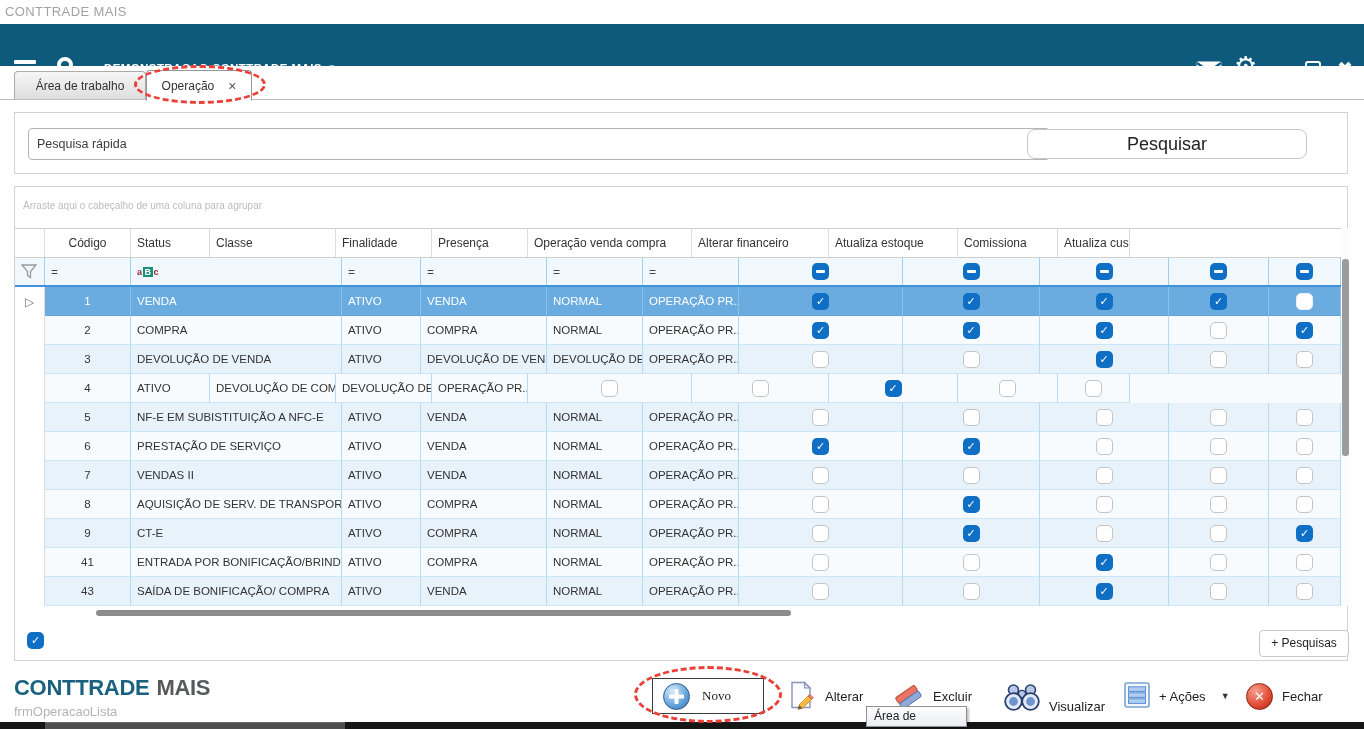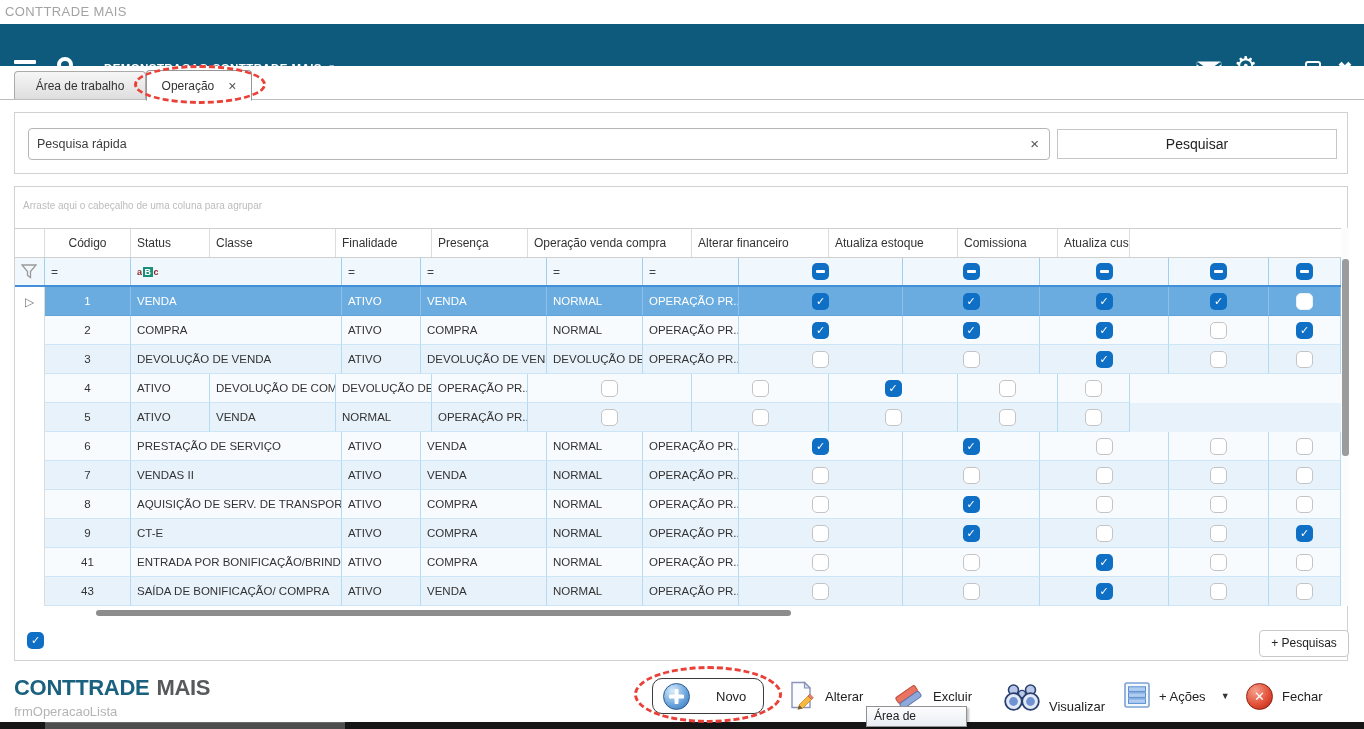--- a/index.html
+++ b/index.html
@@ -36,21 +36,21 @@
   .annot { position:absolute; border:3.4px dashed #ea4038; border-radius:50%; pointer-events:none; z-index:30; }
   .annot-tab { left:134px; top:65px; width:132px; height:39px; }
   .annot-novo { left:634px; top:666px; width:148px; height:57px; }
 
   
   .search-panel { position:absolute; left:14px; top:112px; width:1334px; height:62px; border:1px solid #d2d2d2; background:#fff; }
   .search-box { position:absolute; left:13px; top:15px; width:1022px; height:32px; border:1px solid #b5b5b5; border-radius:4px; background:#fff; }
   .search-box input { position:absolute; left:8px; top:1px; width:975px; height:28px; border:none; outline:none; font-size:12.5px; font-family:inherit; color:#333; background:transparent; }
   .search-box input::placeholder { color:#3c3c3c; opacity:1; }
   .search-clear { position:absolute; right:10px; top:6px; font-size:15px; color:#555; cursor:pointer; }
-  .btn-pesquisar { position:absolute; left:1042px; top:16px; width:280px; height:30px; border:1px solid #c6c6c6; border-radius:0; background:#fff; font-size:14px; color:#222; text-align:center; line-height:28px; cursor:pointer; }
+  .btn-pesquisar { position:absolute; left:1012px; top:16px; width:280px; height:30px; border:1px solid #c6c6c6; border-radius:8px; background:#fff; font-size:18px; color:#222; text-align:center; line-height:28px; cursor:pointer; }
 
   
   .grid-panel { position:absolute; left:14px; top:186px; width:1334px; height:475px; border:1px solid #d2d2d2; background:#fff; }
   .group-hint { position:absolute; left:8px; top:13px; font-size:10px; color:#bcbcbc; }
   .grid { position:absolute; left:0; top:41px; width:1326px; }
   .grow { display:flex; }
   .cell { flex:none; overflow:hidden; white-space:nowrap; }
   .ghead { border-top:1px solid #cfcfcf; border-bottom:1px solid #cfcfcf; height:30px; background:#fff; }
   .hcell { font-size:12px; color:#333; line-height:29px; padding:0 6px; border-right:1px solid #dcdcdc; cursor:pointer; }
   .hcell.center { text-align:center; }
@@ -79,21 +79,21 @@
   .vthumb { position:absolute; left:1327px; top:72px; width:7px; height:197px; background:#9c9c9c; border-radius:3px; cursor:pointer; }
   .panel-bottom-cb { position:absolute; left:12px; top:445px; }
   .btn-mais-pesquisas { position:absolute; left:1244px; top:443px; width:90px; height:27px; border:1px solid #c8c8c8; border-radius:4px; background:#fff; font-size:12px; color:#222; text-align:center; line-height:25px; cursor:pointer; }
 
   
   .logo { position:absolute; left:14px; top:675px; font-size:22px; font-weight:bold; letter-spacing:-0.3px; }
   .logo .p1 { color:#19617f; }
   .logo .p2 { color:#58595b; margin-left:7px; }
   .form-name { position:absolute; left:14px; top:704px; font-size:13px; color:#b4b4b4; }
   .fbtn { position:absolute; display:flex; align-items:center; gap:9px; height:36px; top:678px; cursor:pointer; font-size:13px; color:#222; }
-  .novo-box { left:652px; width:112px; border:1.5px solid #3c3c3c; border-radius:10px; background:#fff; padding-left:10px; gap:26px; z-index:5; }
+  .novo-box { left:652px; width:112px; border:1.5px solid #3c3c3c; border-radius:0; background:#fff; padding-left:10px; gap:12px; z-index:5;font-family:Liberation Serif, serif; }
   .f-alterar { left:786px; }
   .f-excluir { left:894px; }
   .f-visualizar { left:1004px;align-items:flex-end; }
   .f-acoes { left:1124px; }
   .f-acoes .caret { font-size:9px; color:#333; margin-left:6px; }
   .f-fechar { left:1246px; }
   .circle-ico { width:27px; height:27px; border-radius:50%; display:flex; align-items:center; justify-content:center; color:#fff; font-weight:bold; }
   .ico-novo { background:radial-gradient(circle at 34% 28%, #d8ecfb, #6ea7dd 55%, #2f6eb2); border:1px solid #2a5a92; font-size:17px; }
   .ico-fechar { background:radial-gradient(circle at 34% 28%, #f6a08e, #e04a32 60%, #a82817); border:1px solid #8e1e10; font-size:13px; }
 
@@ -314,20 +314,21 @@
             <div class="cell ccell" style="width: 100px;">
               <div class="cb off"></div>
             </div>
             <div class="cell ccell" style="width: 72px;">
               <div class="cb off"></div>
             </div>
           </div>
           <div class="row blue">
             <div class="cell gutter-cell" style="width: 30px;"></div>
             <div class="cell tcell center" style="width: 86px;">5</div>
+            <div class="cell tcell" style="width: 211px;">NF-E EM SUBISTITUIÇÃO A NFC-E</div>
             <div class="cell tcell" style="width: 79px;">ATIVO</div>
             <div class="cell tcell" style="width: 126px;">VENDA</div>
             <div class="cell tcell" style="width: 96px;">NORMAL</div>
             <div class="cell tcell" style="width: 96px;">OPERAÇÃO PR...</div>
             <div class="cell ccell" style="width: 164px;">
               <div class="cb off"></div>
             </div>
             <div class="cell ccell" style="width: 137px;">
               <div class="cb off"></div>
             </div>

